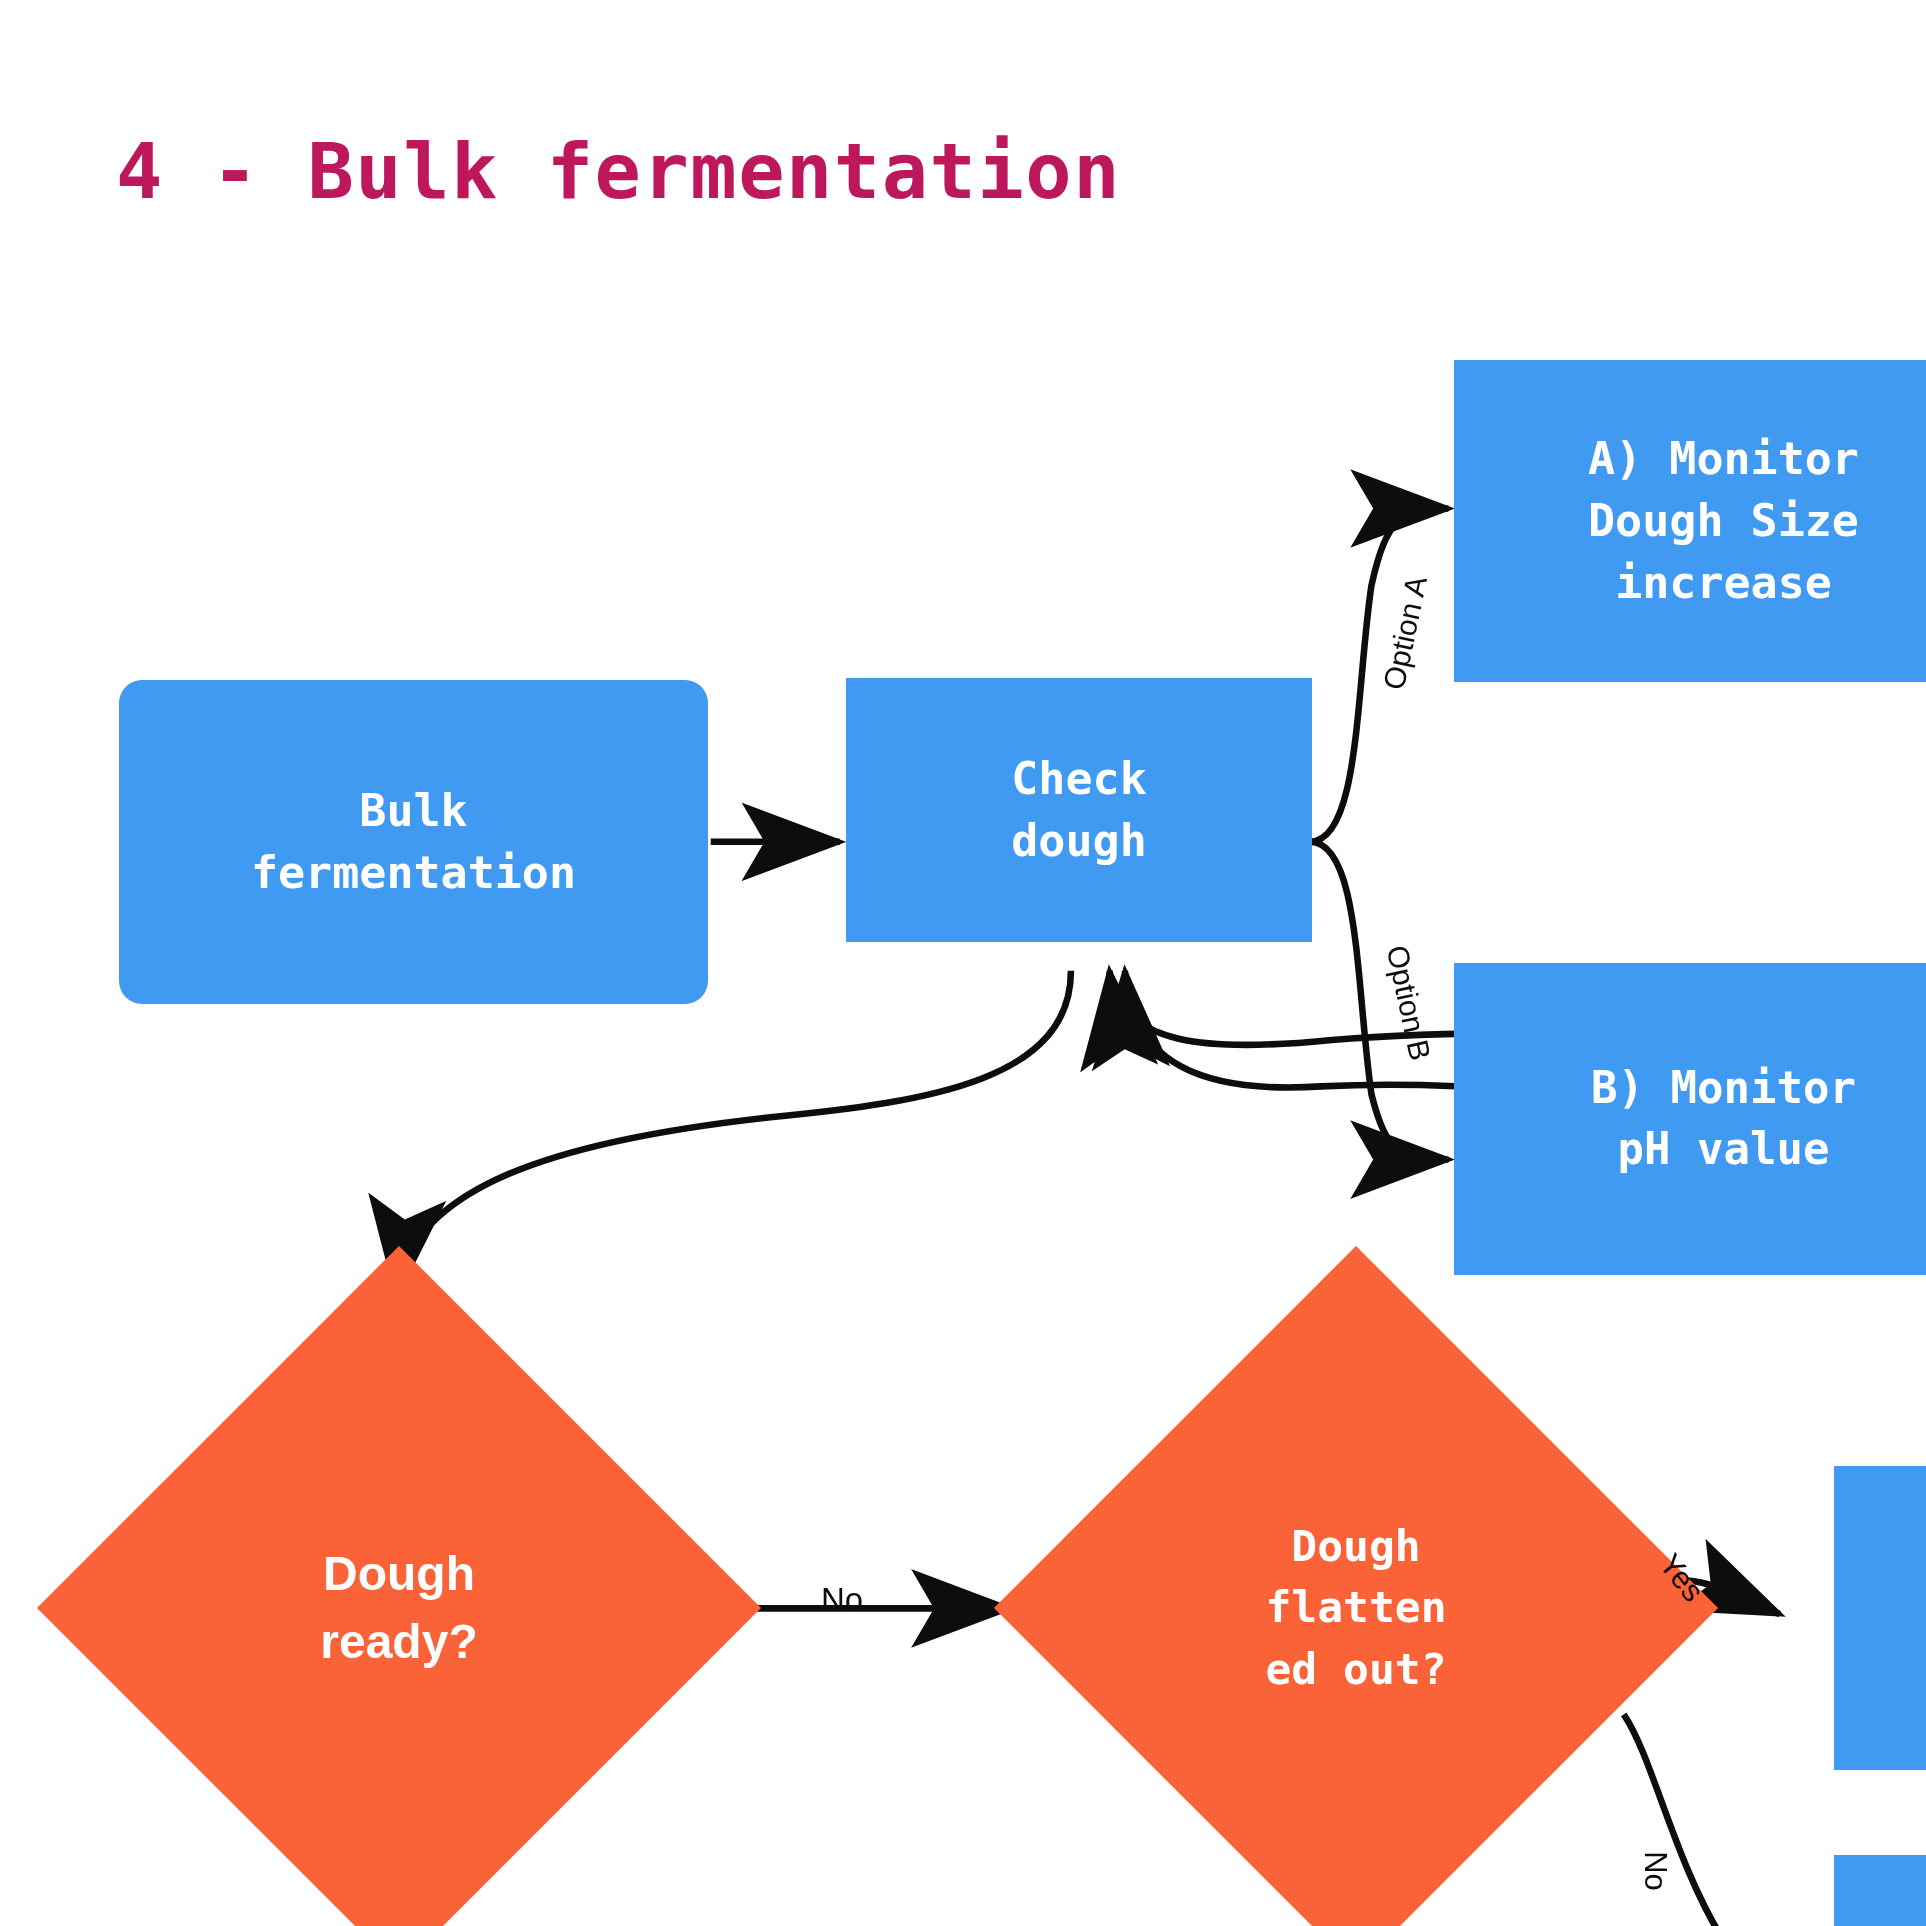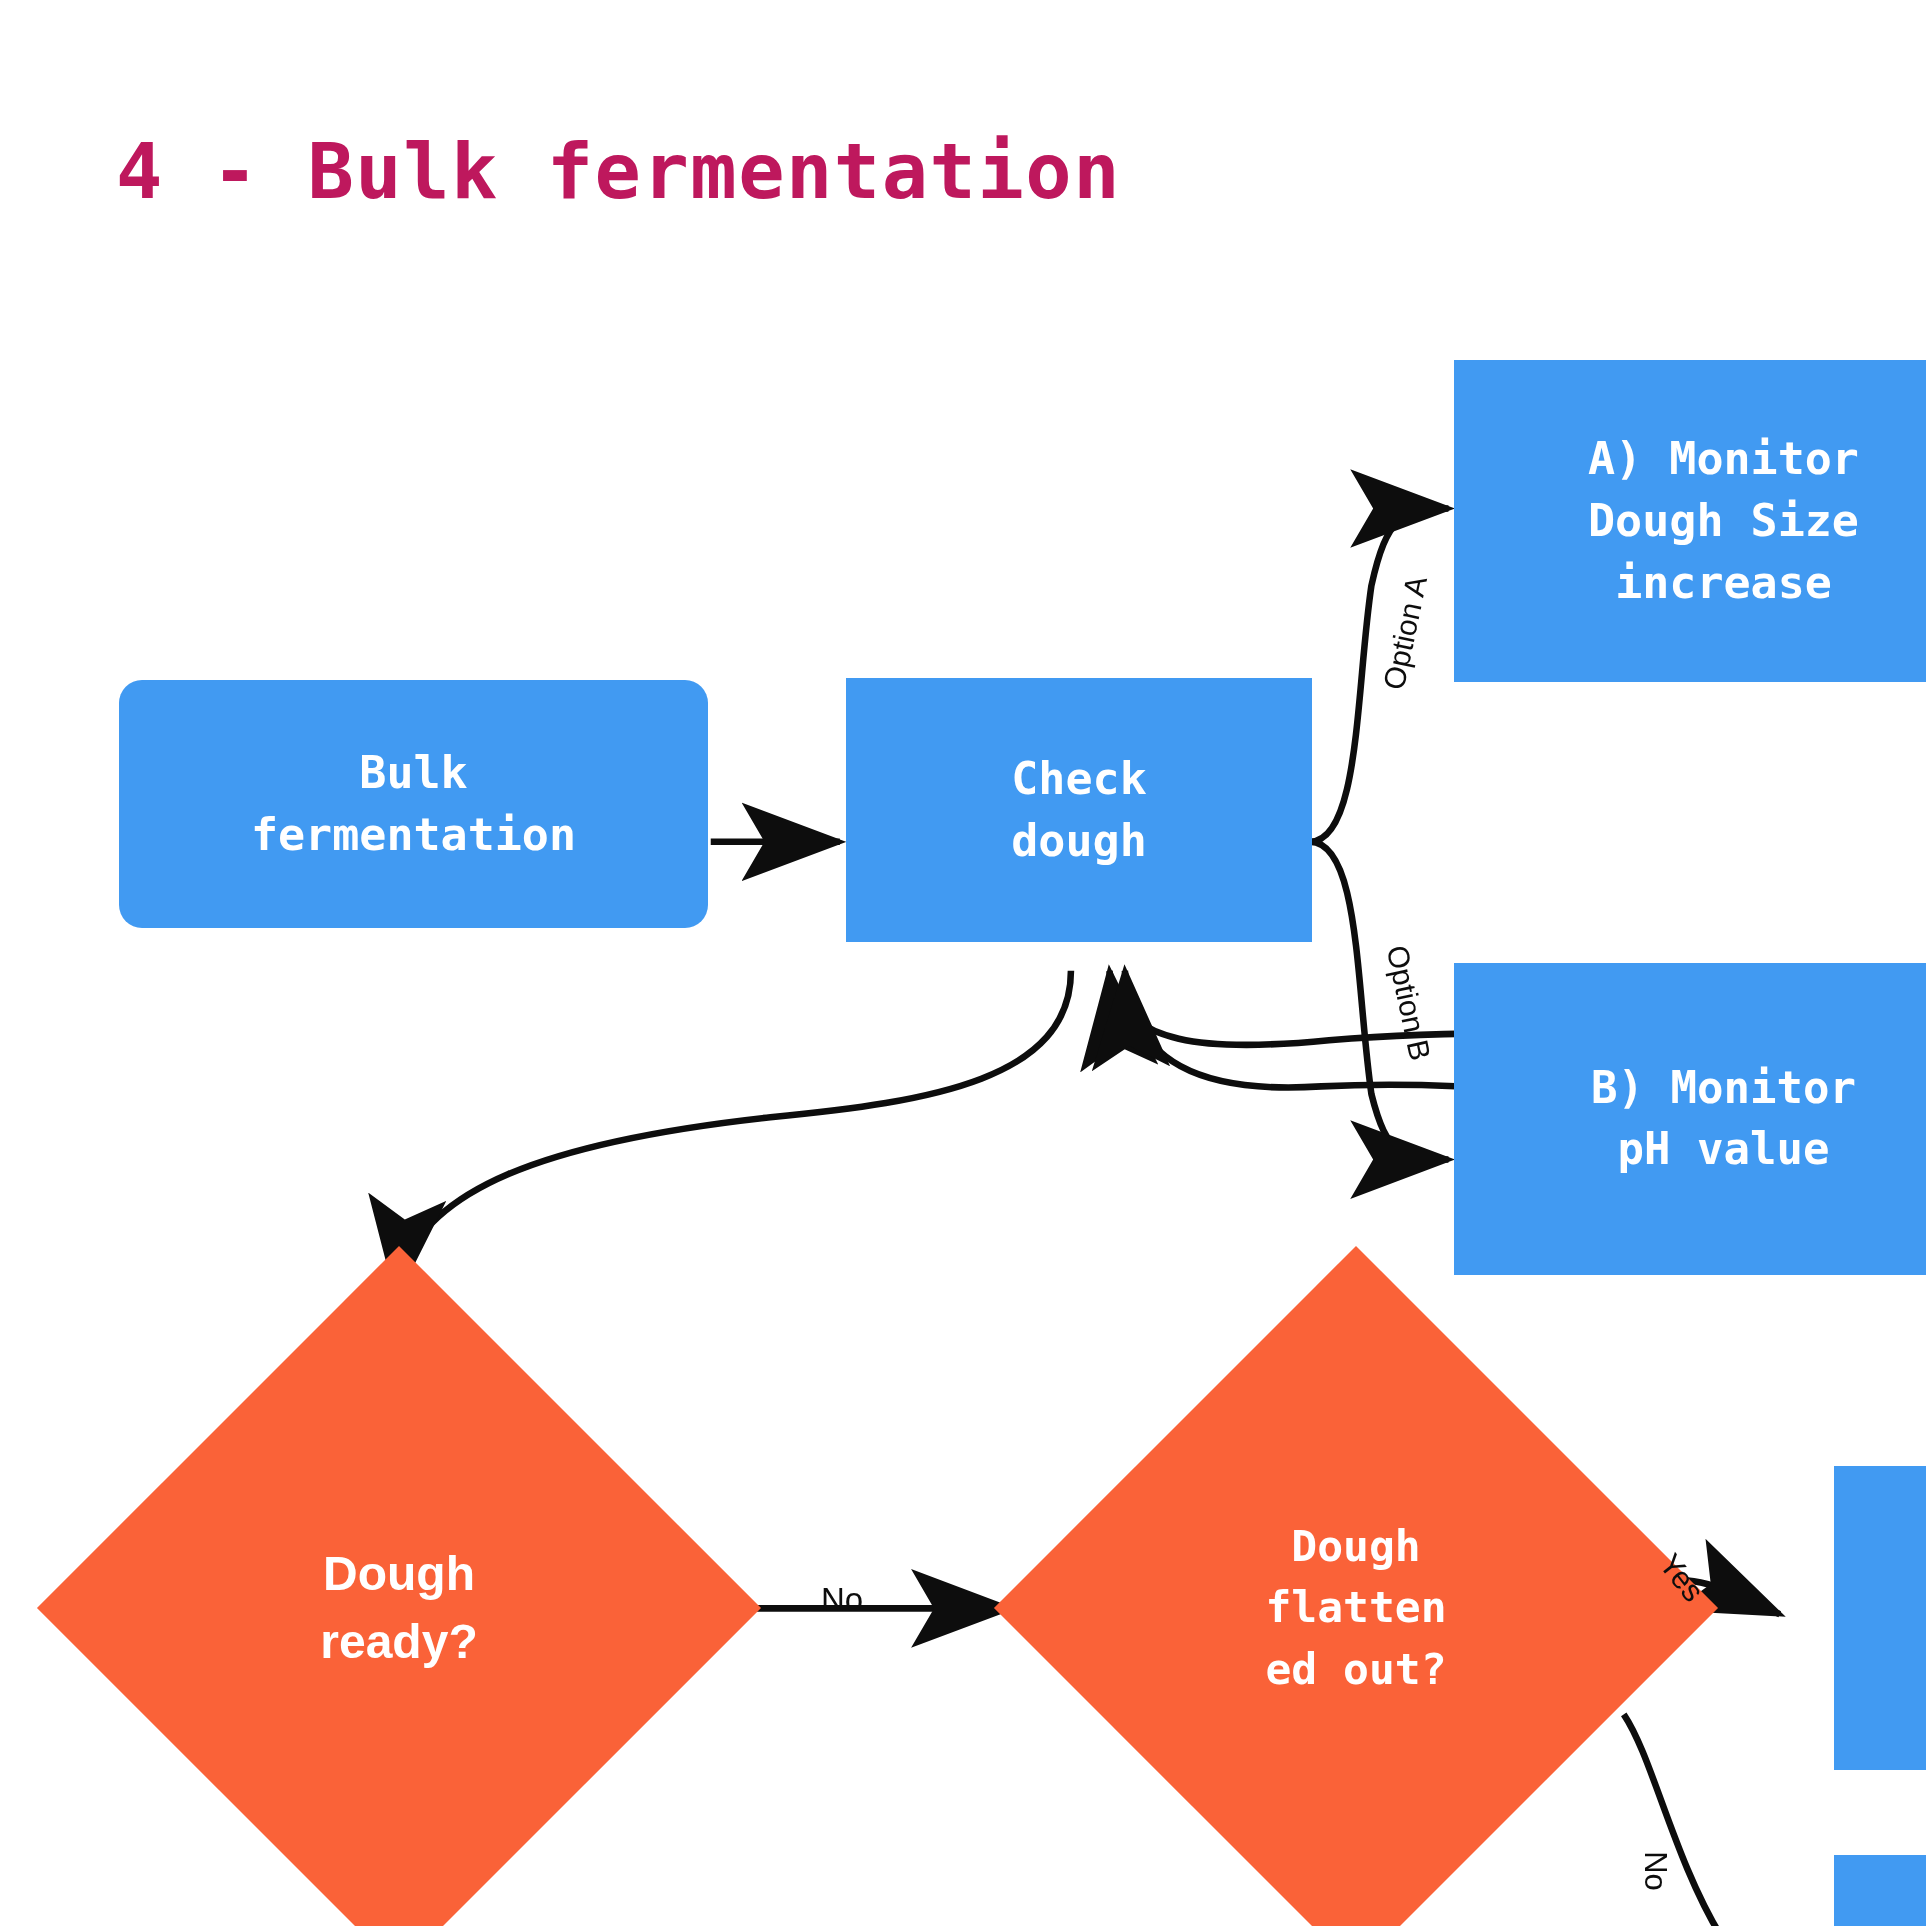--- a/index.html
+++ b/index.html
@@ -114,21 +114,21 @@
       <path d="M4225,4140 C4380,4060 4460,4120 4620,4190"></path>
        wait 60 --&gt;
       <path d="M4215,4450 C4330,4620 4400,5160 4740,5260"></path>
       
       <path d="M6030,4195 C6380,4170 6560,3750 6300,3340 C5900,2700 4200,2640 3450,2700 C3150,2730 2900,2720 2880,2520"></path>
       
       <path d="M6030,5265 C6420,5220 6640,4600 6400,3960 C6040,3020 4180,2780 3430,2820 C3120,2840 2935,2760 2920,2520"></path>
     </g>
   </svg>
 
-  <div class="node proc round" style="left:119px;top:680px;width:589px;height:248px;text-align:center;">
+  <div class="node proc round" style="left:119px;top:680px;width:589px;height:324px;text-align:center;">
     <div class="txt mono" style="font-size:45px;">Bulk
 fermentation</div>
   </div>
 
   <div class="node proc" style="left:846px;top:678px;width:466px;height:264px;">
     <div class="txt mono" style="font-size:45px;">Check
 dough</div>
   </div>
 
   <div class="node proc" style="left:1454px;top:360px;width:539px;height:322px;">

